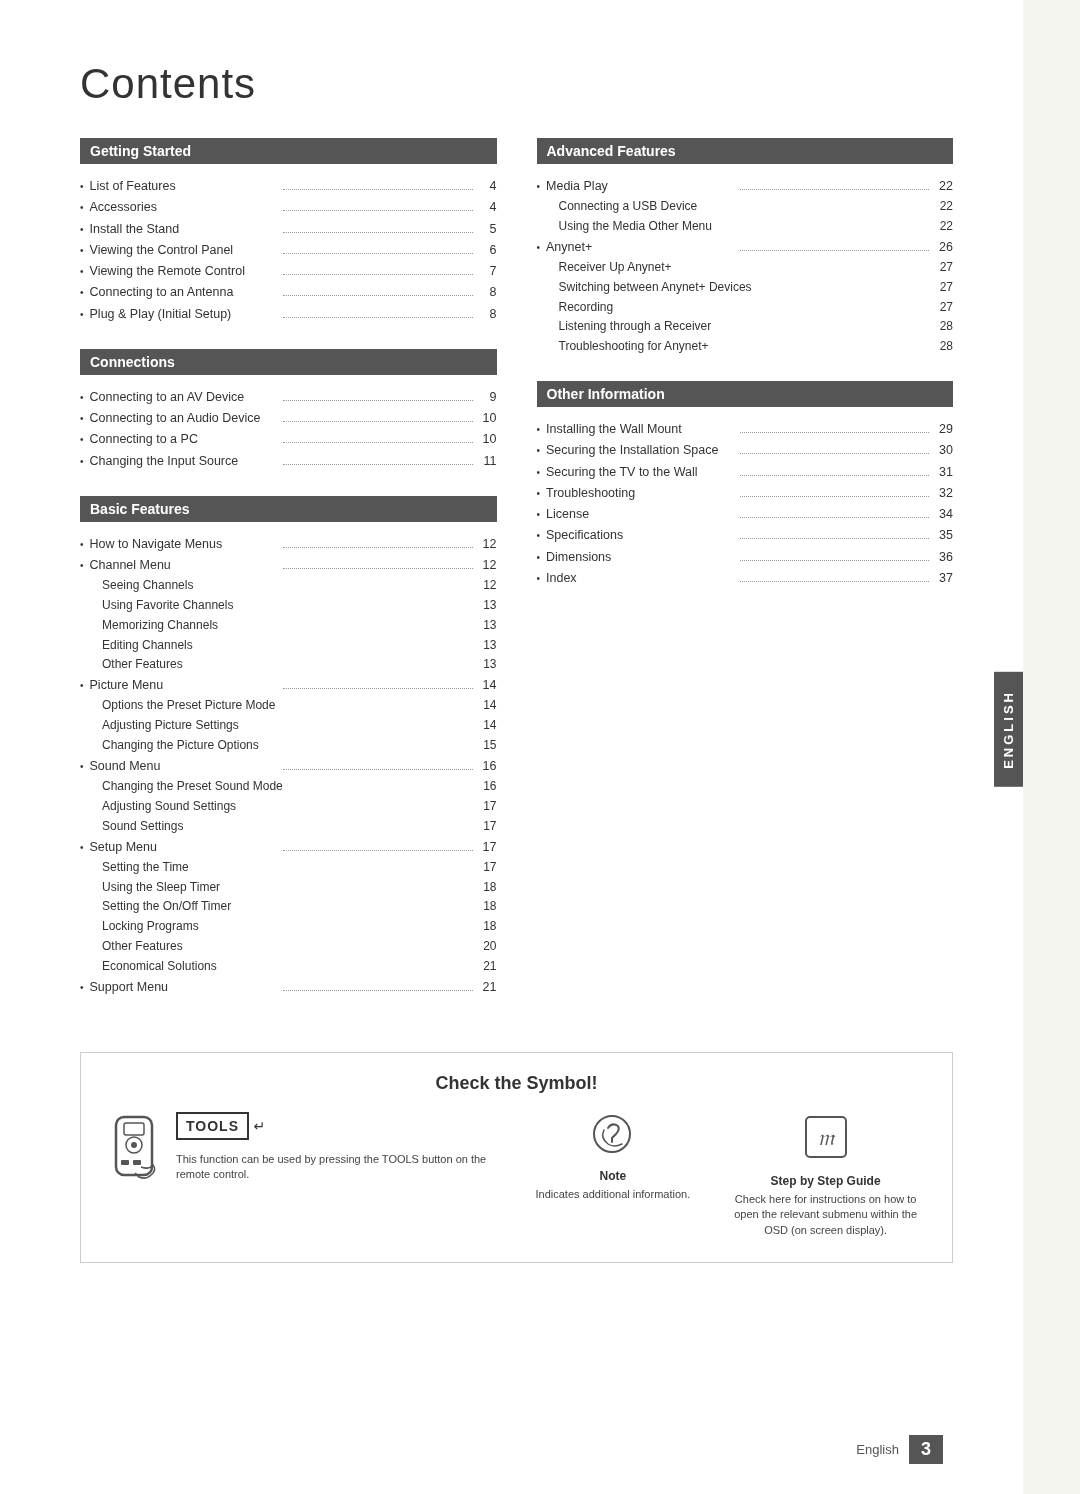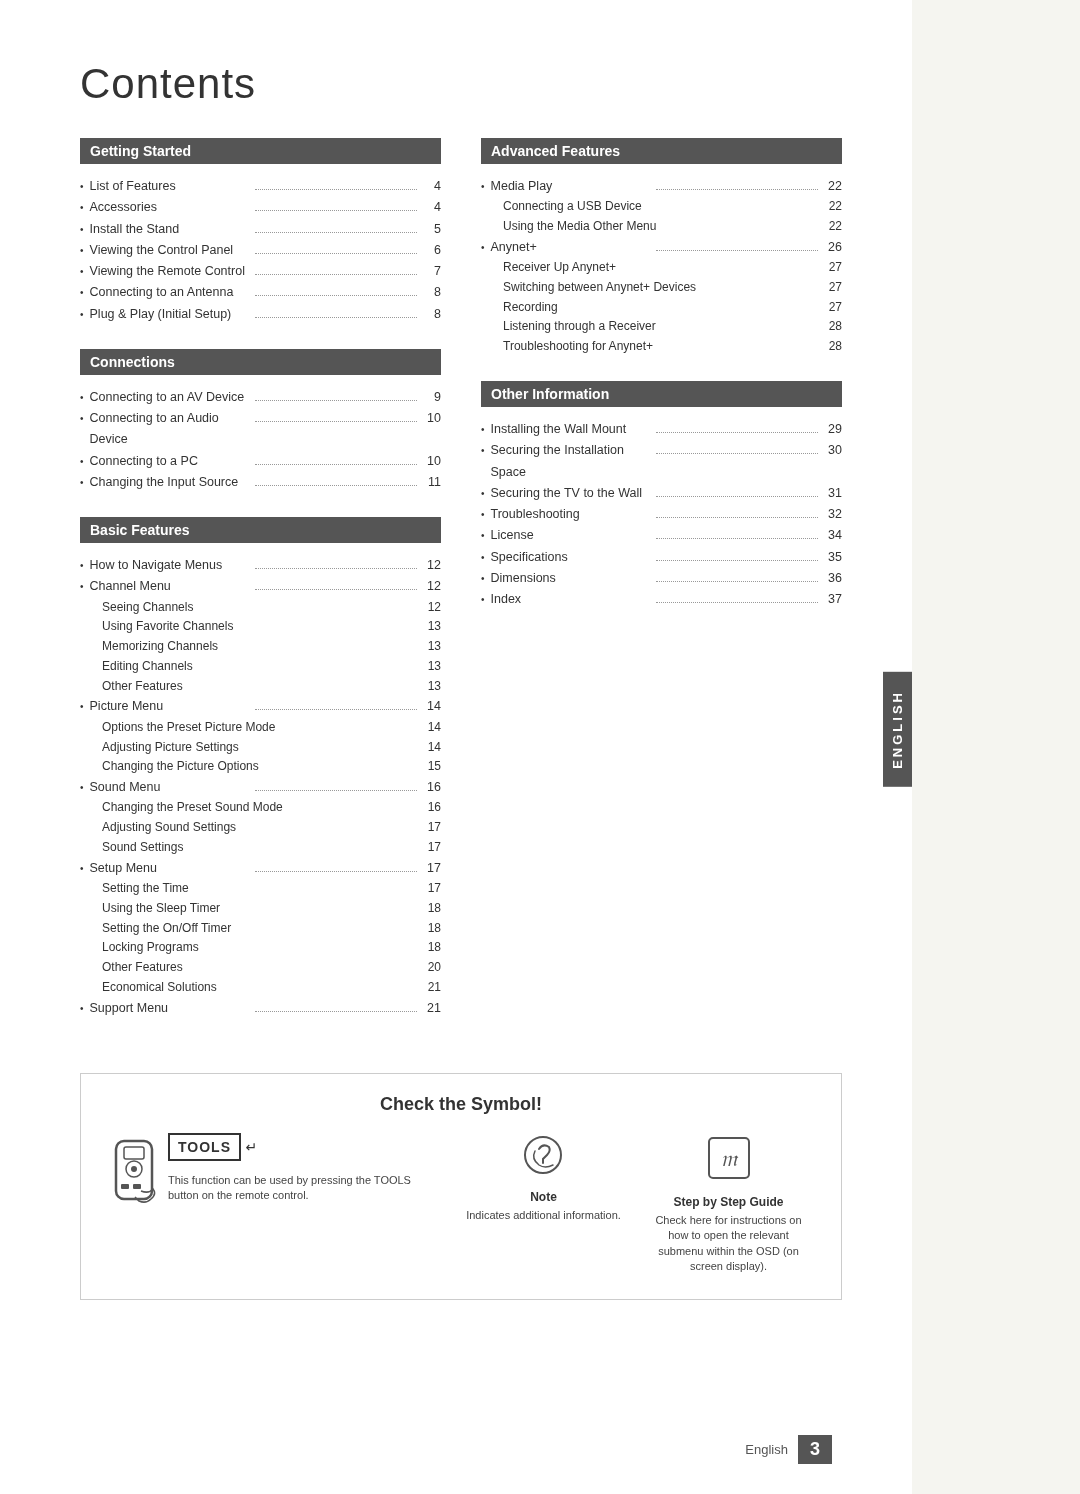--- a/index.html
+++ b/index.html
@@ -5,21 +5,21 @@
     * { margin: 0; padding: 0; box-sizing: border-box; }
     body {
       font-family: Arial, Helvetica, sans-serif;
       background: #f5f5f0;
       width: 1080px;
       min-height: 1494px;
       position: relative;
       color: #333;
     }
     .page {
-      width: 912px;
+      width: 1023px;
       min-height: 1494px;
       background: #fff;
       position: relative;
       padding: 60px 70px 80px 80px;
     }
     .page-title {
       font-size: 42px;
       font-weight: 300;
       color: #333;
       margin-bottom: 30px;
@@ -133,23 +133,23 @@
       margin-bottom: 4px;
     }
     .symbol-desc {
       font-size: 11px;
       line-height: 1.4;
       color: #444;
     }
     .symbol-item-left {
       display: flex;
       flex-direction: row;
-      align-items: flex-end;
+      align-items: center;
       flex: 2;
-      gap: 2px;
+      gap: 10px;
     }
     .symbol-item-left .symbol-desc {
       font-size: 11px;
       line-height: 1.4;
       color: #444;
     }
 
     
     .right-tab {
       position: absolute;

